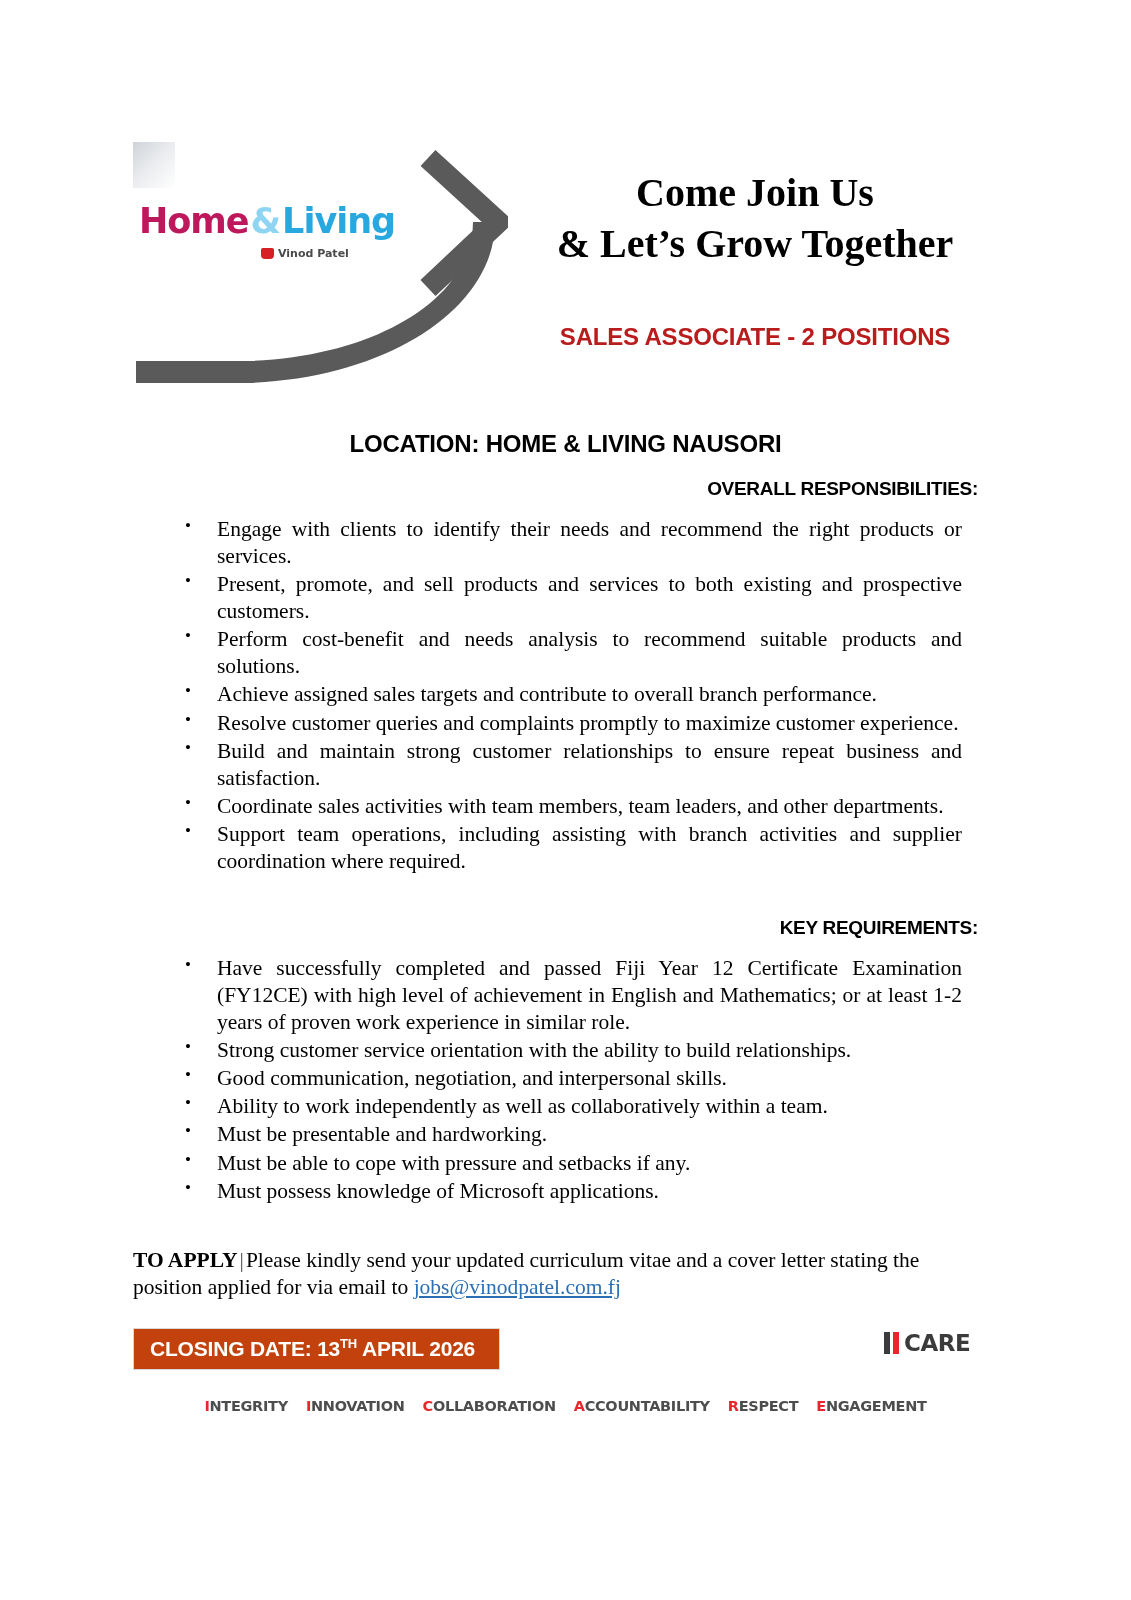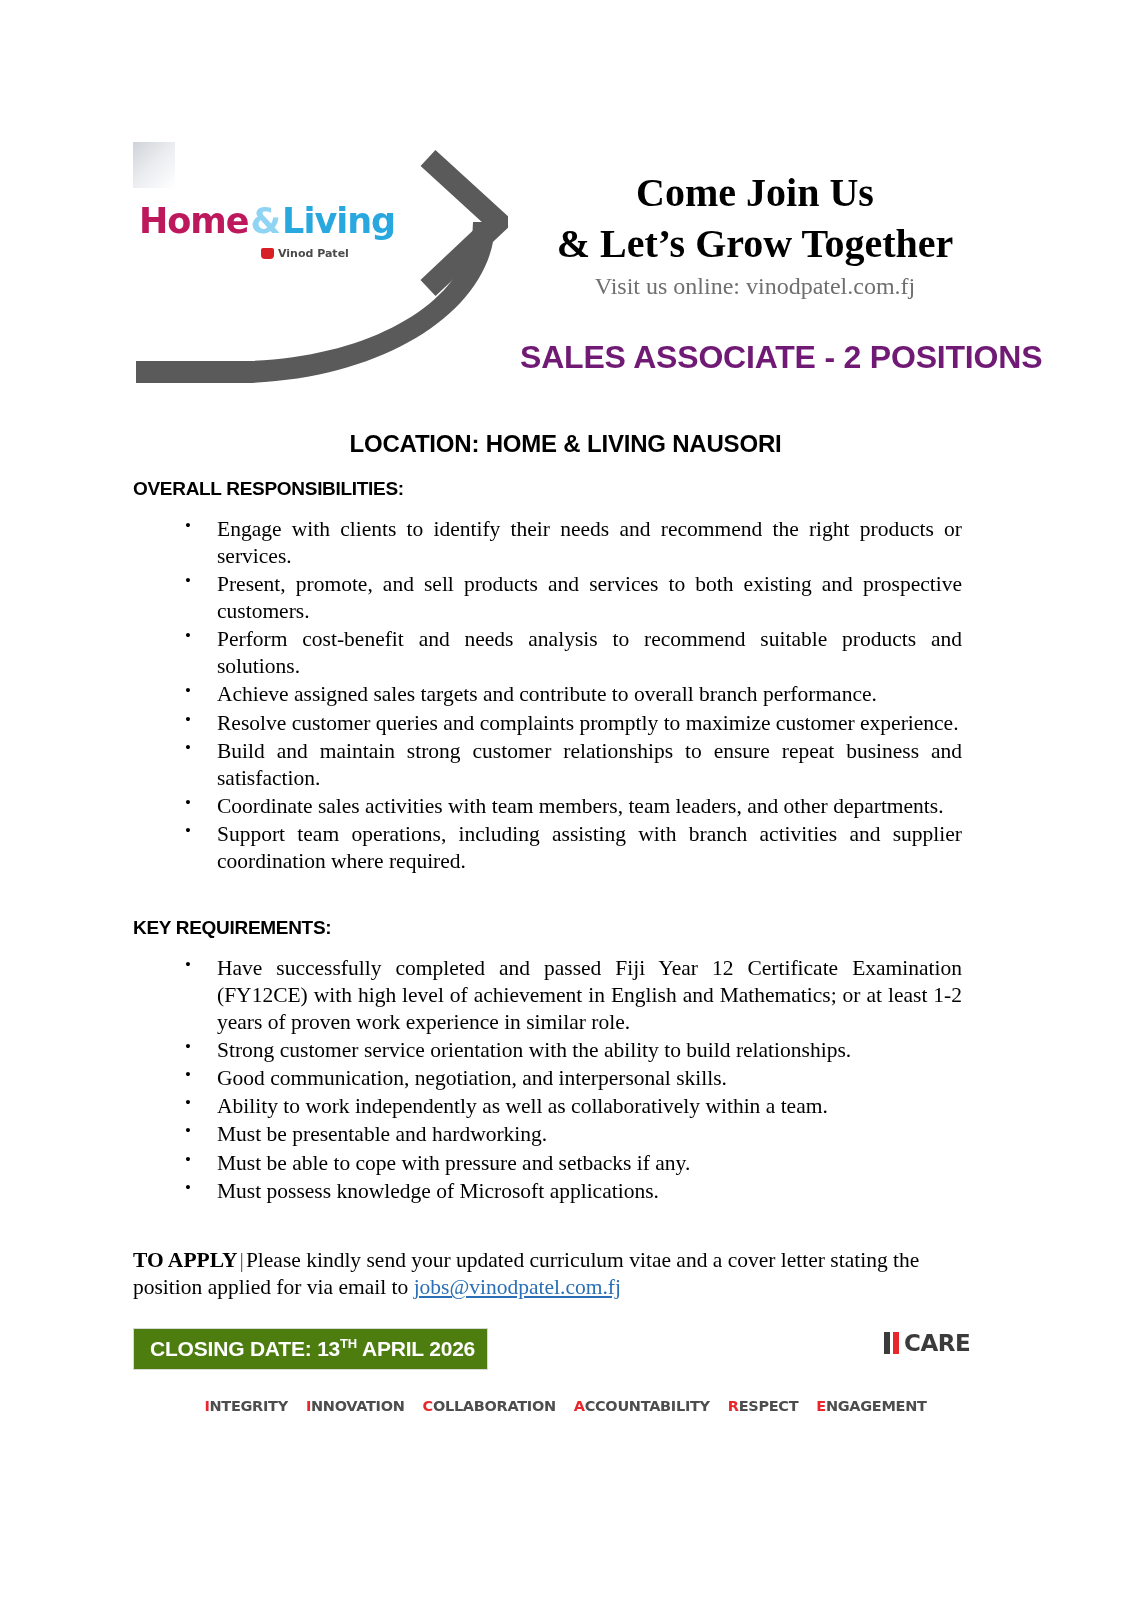--- a/index.html
+++ b/index.html
@@ -109,23 +109,23 @@
   .hr-visit {
     font-family: "Liberation Serif", serif;
     font-size: 24px;
     color: #6f6f6f;
     margin-top: 4px;
     white-space: nowrap;
   }
   .hr-role {
     font-family: "Liberation Sans", sans-serif;
     font-weight: bold;
-    font-size: 32px;
-    color: #701a75;
-    margin-top: 39px;
+    font-size: 24px;
+    color: #b91c1c;
+    margin-top: 54px;
     letter-spacing: -0.2px;
     white-space: nowrap;
   }
 
   
   .location {
     position: absolute;
     left: 0;
     top: 430px;
     width: 1131px;
@@ -145,20 +145,21 @@
     width: 845px;
   }
 
   .sec-head {
     font-family: "Liberation Sans", sans-serif;
     font-weight: bold;
     font-size: 19px;
     letter-spacing: -0.3px;
     color: #000000;
     margin: 0 0 8px 0;
+    text-align: right;
   }
 
   ul.bullets {
     list-style: none;
     margin: 16px;
     padding: 0;
   }
   ul.bullets li {
     position: relative;
     padding-left: 68px;
@@ -194,22 +195,22 @@
   .apply a {
     color: #2a6fb5;
     text-decoration: underline;
   }
 
   
   .closing-banner {
     position: absolute;
     left: 133px;
     top: 1328px;
-    background: #4d7c0f;
-    padding: 7px 12px 8px 16px;
+    background: #c2410c;
+    padding: 7px 24px 8px 16px;
     border: 1px solid #d8d8d8;
   }
   .closing-banner .cb-text {
     font-family: "Liberation Sans", sans-serif;
     font-weight: bold;
     font-size: 21px;
     color: #ffffff;
     letter-spacing: -0.2px;
     white-space: nowrap;
   }
@@ -278,21 +279,20 @@
         <span class="lw-home">Home</span><span class="lw-amp">&amp;</span><span class="lw-living">Living</span>
       </div>
       <div class="logo-sub">
         <span class="logo-diamond"></span><span>Vinod Patel</span>
       </div>
     </div>
 
     <div class="header-right">
       <div class="hr-line1">Come Join Us</div>
       <div class="hr-line2">&amp; Let’s Grow Together</div>
-      <div class="hr-visit">Visit us online: vinodpatel.com.fj</div>
       <div class="hr-role">SALES ASSOCIATE - 2 POSITIONS</div>
     </div>
   </div>
 
   <div class="location">LOCATION: HOME &amp; LIVING NAUSORI</div>
 
   <div class="content">
 
     <div class="sec-head">OVERALL RESPONSIBILITIES:</div>
     <ul class="bullets" id="resp-list">

